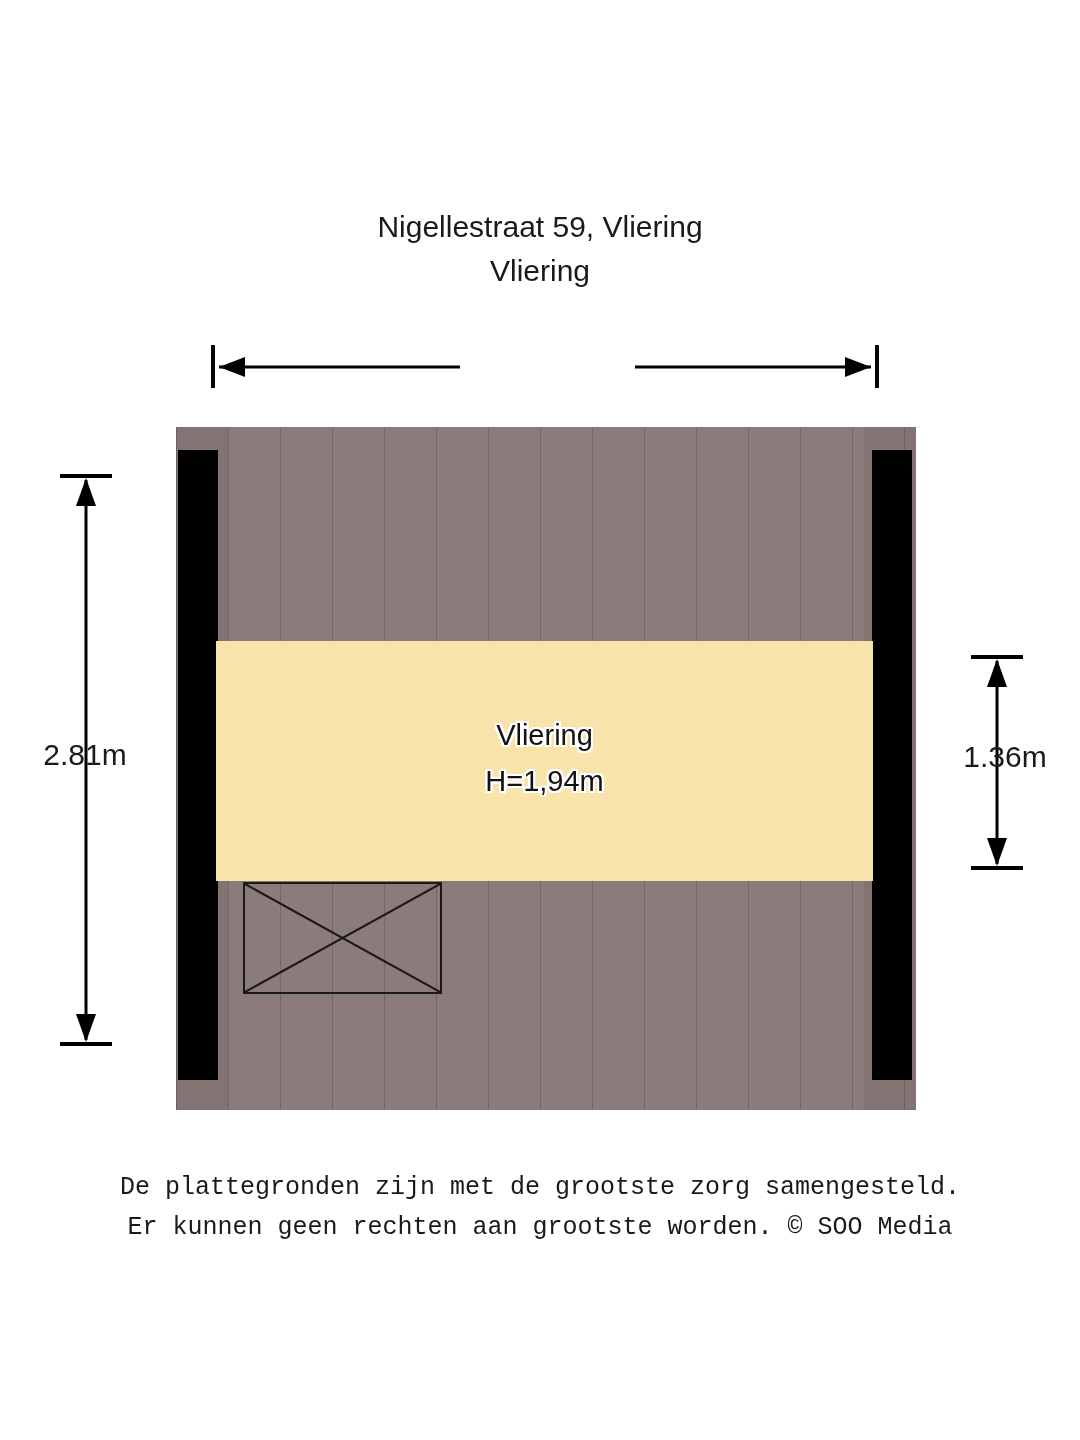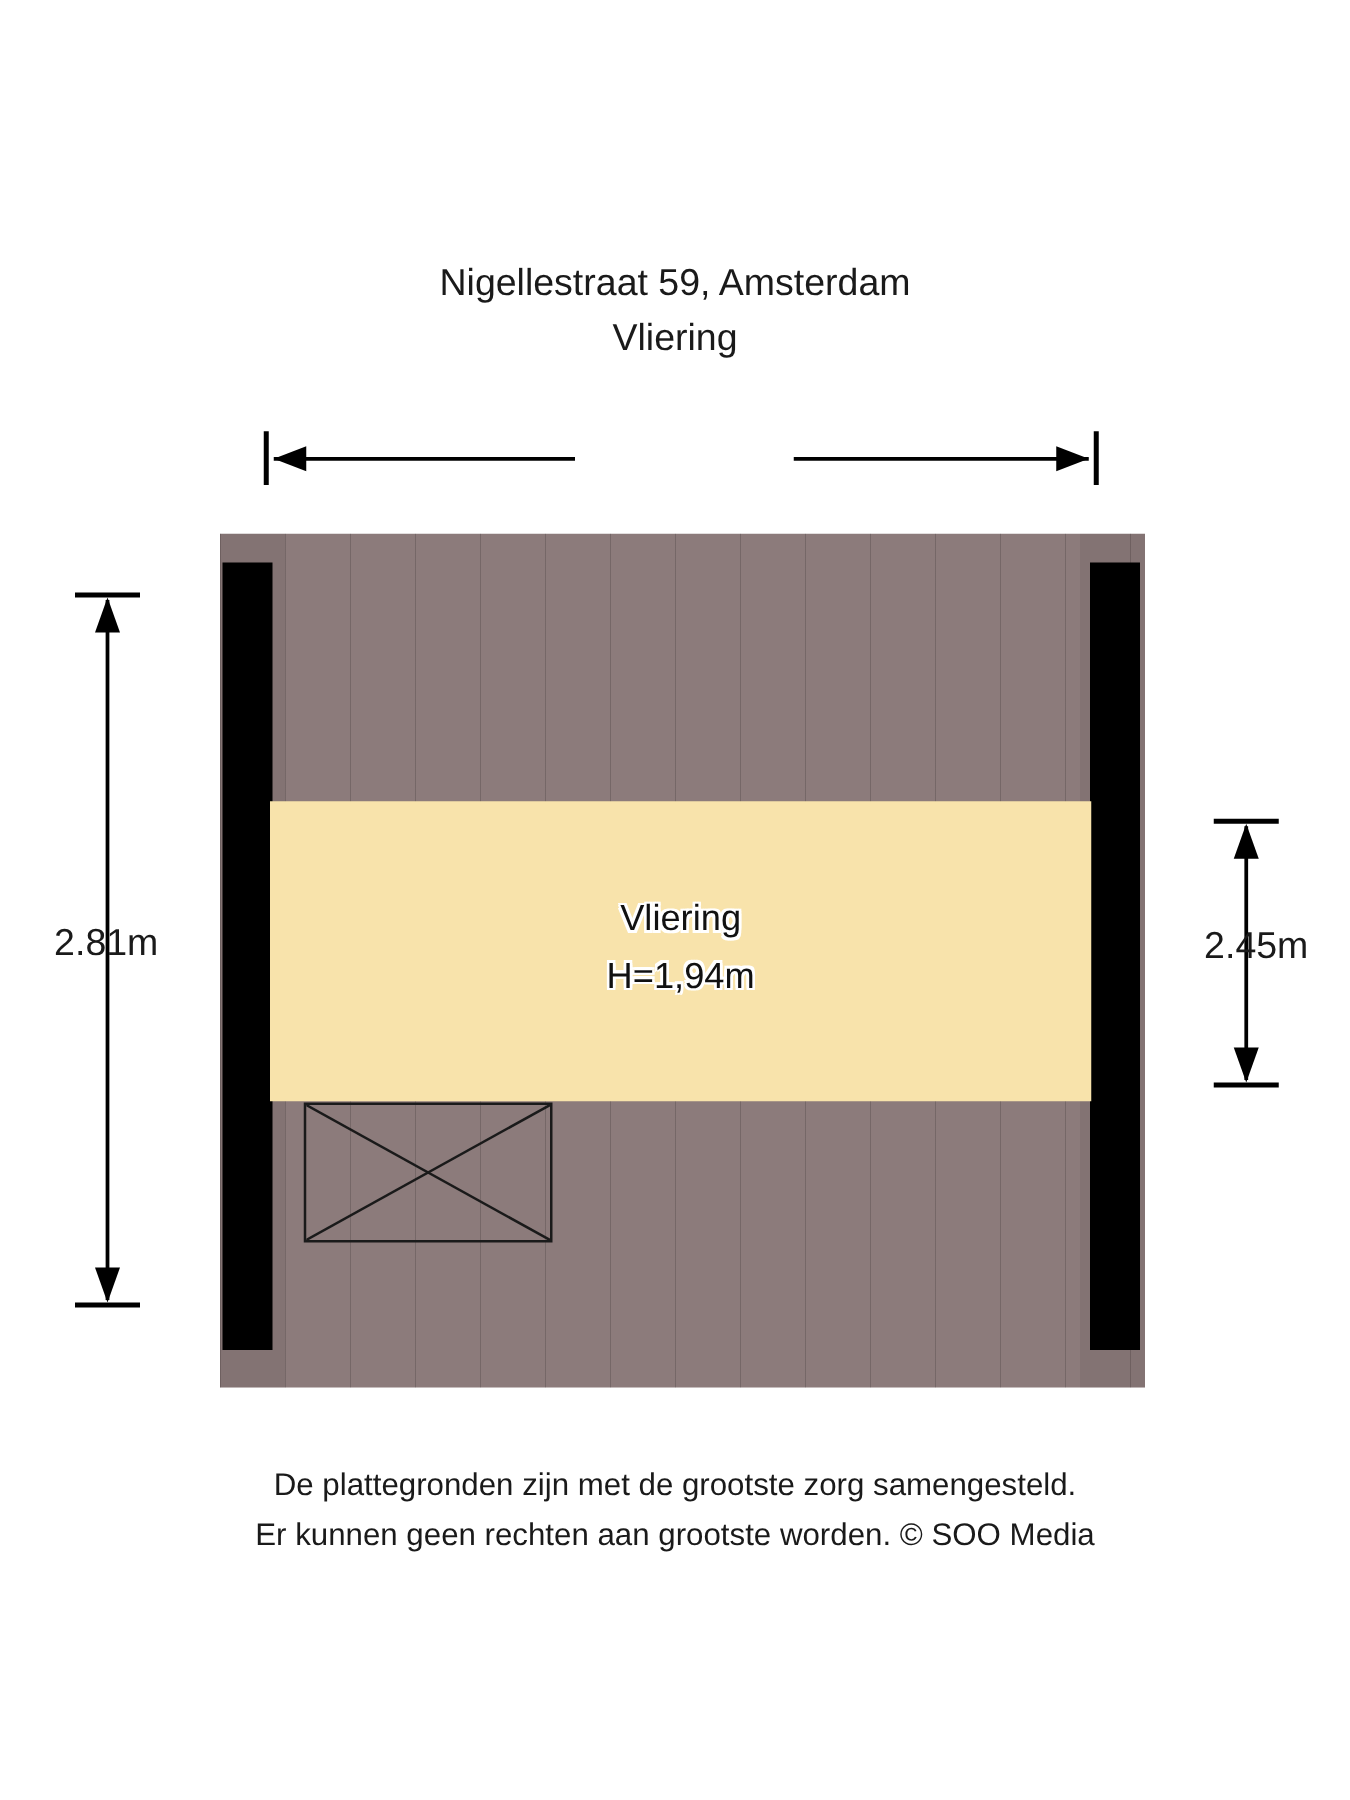--- a/index.html
+++ b/index.html
@@ -192,32 +192,33 @@
     color: #1a1a1a;
   }
 
   
   .disclaimer {
     position: absolute;
     top: 1168px;
     left: 0;
     width: 1080px;
     text-align: center;
+    font-family: Liberation Mono, monospace;
   }
   .disclaimer div {
     font-size: 25px;
     line-height: 40px;
     color: #1a1a1a;
   }
 </style>
 </head>
 <body>
 
 <div class="title-block">
-  <div class="title-line1">Nigellestraat 59, Amsterdam</div>
+  <div class="title-line1">Nigellestraat 59, Vliering</div>
   <div class="title-line2">Vliering</div>
 </div>
 
 <div class="plan">
 
   <div class="floor-slab"></div>
   <div class="planks"></div>
   <div class="slab-edge-left"></div>
   <div class="slab-edge-right"></div>
 
@@ -262,20 +263,20 @@
 
   <div class="dim-right">
     <svg width="80" height="235" viewBox="0 0 80 235" aria-hidden="true">
       <line x1="6" y1="12" x2="58" y2="12" stroke="#000" stroke-width="4"></line>
       <line x1="6" y1="223" x2="58" y2="223" stroke="#000" stroke-width="4"></line>
       <line x1="32" y1="16" x2="32" y2="219" stroke="#000" stroke-width="3"></line>
       <polygon points="32,14 22,42 42,42" fill="#000"></polygon>
       <polygon points="32,221 22,193 42,193" fill="#000"></polygon>
     </svg>
   </div>
-  <div class="dim-right-label">2.45m</div>
+  <div class="dim-right-label">1.36m</div>
 
 </div>
 
 <div class="disclaimer">
   <div>De plattegronden zijn met de grootste zorg samengesteld.</div>
   <div>Er kunnen geen rechten aan grootste worden. © SOO Media</div>
 </div>
 
 </body></html>

